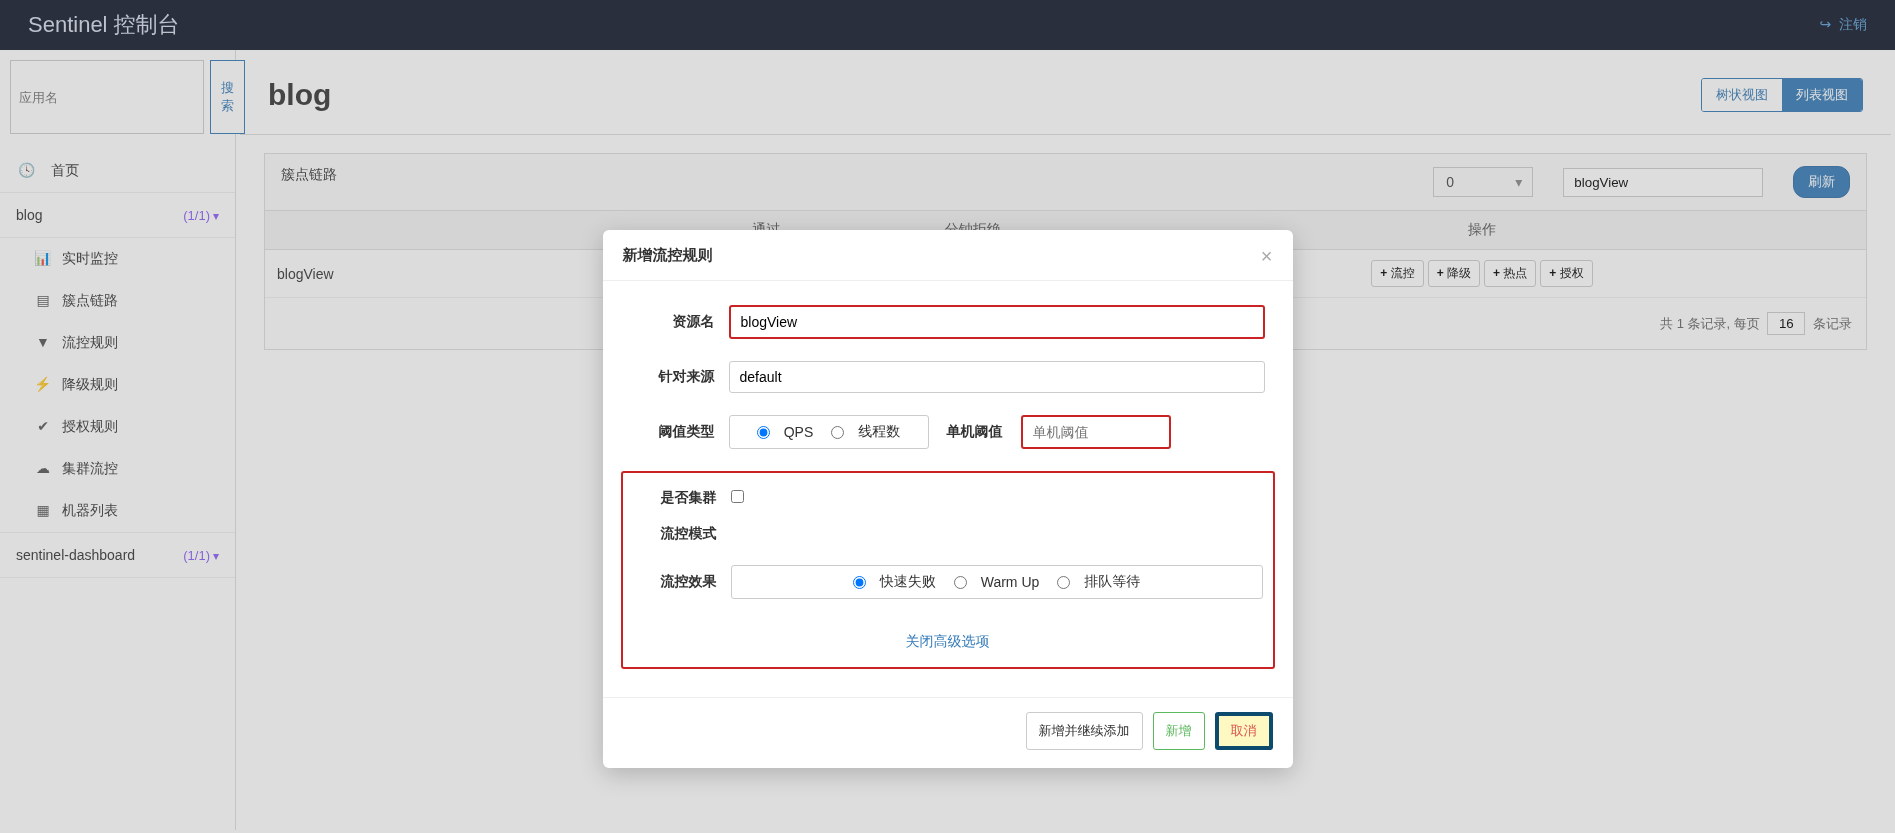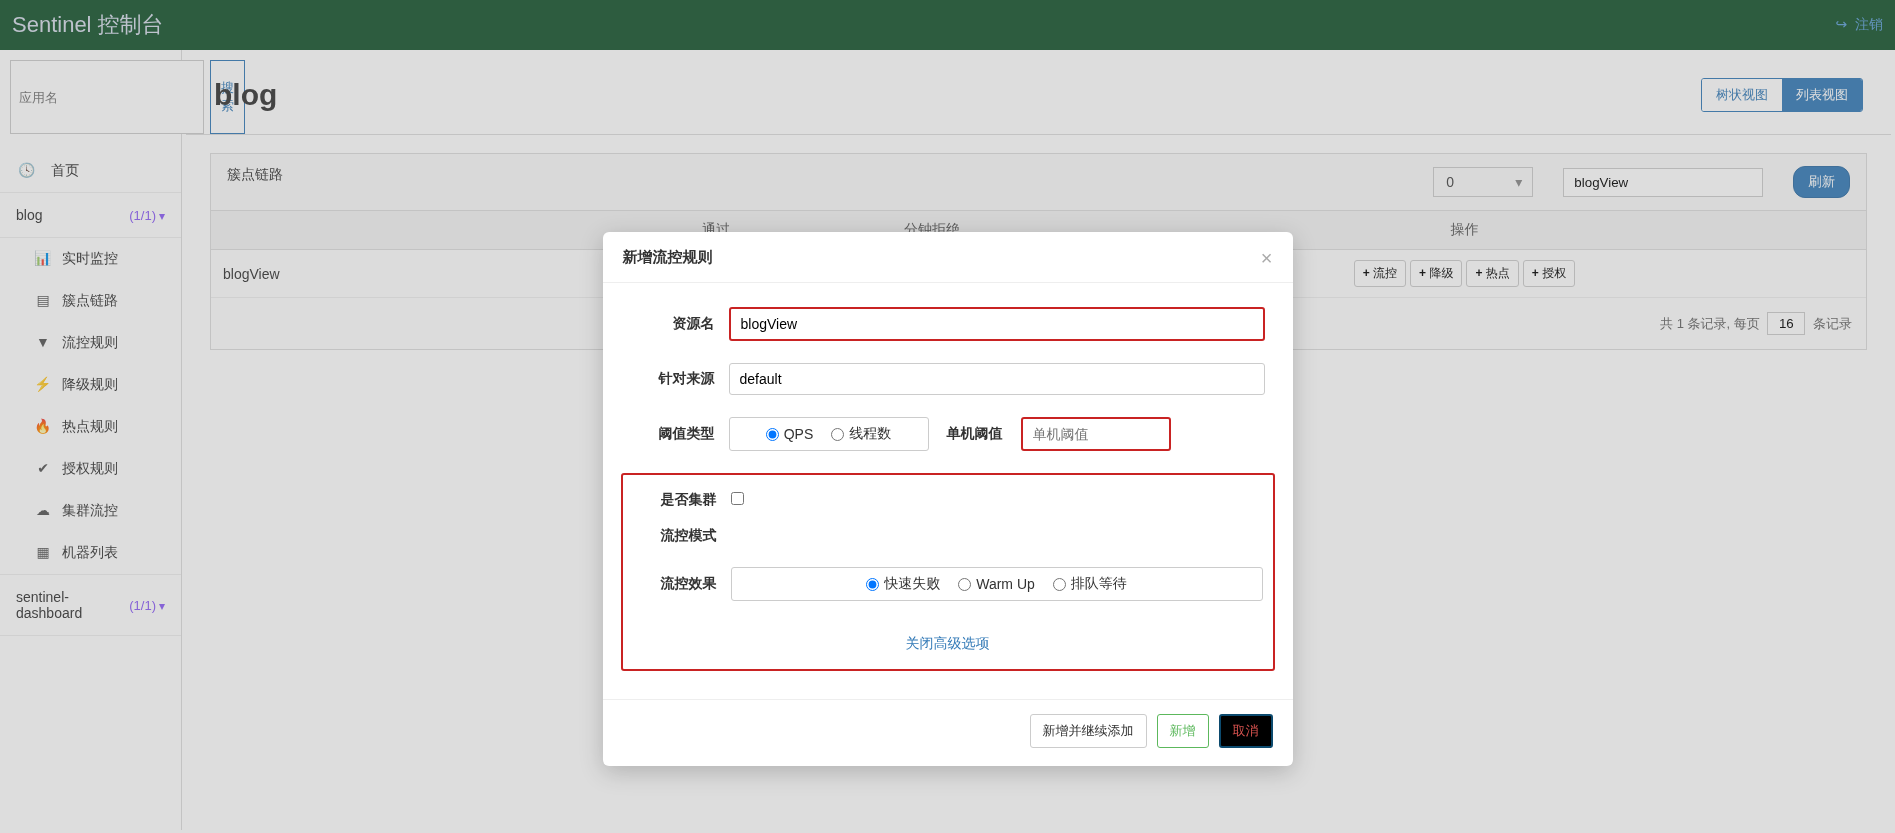--- a/index.html
+++ b/index.html
@@ -1,26 +1,26 @@
 <!DOCTYPE html>
 <html><head>
 <meta charset="utf-8">
 <style>
 * { box-sizing: border-box; margin: 0; padding: 0; }
 body { font-family: "Helvetica Neue", Helvetica, Arial, "Microsoft YaHei", sans-serif; font-size: 14px; color: #333; background: #fff; }
 
 
-.header { background: #14532d; color: #fff; padding: 10px 12px; display: flex; justify-content: space-between; align-items: center; }
+.header { background: #0f172a; color: #fff; padding: 10px 28px; display: flex; justify-content: space-between; align-items: center; }
 .header-title { font-size: 22px; color: #d4dbe9; }
 .logout { color: #5c9ed4; font-size: 14px; }
 .logout-icon { display: inline-block; margin-right: 4px; }
 
 
 .layout { display: flex; }
-.sidebar { width: 182px; border-right: 1px solid #ddd; min-height: 780px; }
+.sidebar { width: 236px; border-right: 1px solid #ddd; min-height: 780px; }
 .main { flex: 1; padding: 0; }
 
 
 .search-row { padding: 10px; display: flex; gap: 6px; }
 .search-input { flex: 1; border: 1px solid #ccc; padding: 6px 8px; font-size: 13px; color: #888; }
 .search-btn { border: 1px solid #337ab7; background: #fff; color: #337ab7; padding: 18px 10px; font-size: 13px; }
 .nav-home { padding: 12px 18px; border-bottom: 1px solid #eee; margin-top: 6px; }
 .nav-home .ic { margin-right: 12px; color: #666; }
 .nav-app { padding: 14px 16px; display: flex; justify-content: space-between; align-items: center; border-bottom: 1px solid #eee; cursor: pointer; }
 .nav-app .frac { color: #8b5cf6; font-size: 13px; }
@@ -61,32 +61,32 @@
 .modal-head h3 { font-size: 15px; font-weight: 700; }
 .close-x { color: #aaa; font-size: 20px; cursor: pointer; line-height: 1; }
 .modal-body { padding: 24px 28px 8px; }
 .form-row { display: flex; align-items: center; margin-bottom: 22px; }
 .form-row.tight { margin-bottom: 18px; }
 .form-label { width: 98px; text-align: right; padding-right: 14px; font-weight: 700; color: #333; white-space: nowrap; }
 .form-ctrl { flex: 1; }
 .txt { width: 100%; border: 1px solid #ccc; padding: 7px 10px; font-size: 14px; border-radius: 3px; }
 .txt.hl { border: 2px solid #c92323; }
 .radio-group { display: flex; gap: 18px; align-items: center; border: 1px solid #ccc; padding: 7px 12px; border-radius: 3px; justify-content: center; }
-.radio-group label { display: inline-flex; align-items: center; gap: 5px; font-size: 14px; }
+.radio-group label { display: inline-flex; align-items: center; gap: 14px; font-size: 14px; }
 .row-split { display: flex; align-items: center; gap: 14px; }
 .row-split .radio-group { flex: 1; }
 .row-split .lbl2 { font-weight: 700; white-space: nowrap; padding: 0 4px; }
 .row-split .txtsmall { width: 150px; border: 2px solid #c92323; padding: 7px 10px; border-radius: 3px; font-size: 14px; }
 .adv-box { border: 2px solid #c92323; border-radius: 3px; padding: 16px 10px 6px; margin-left: -10px; margin-right: -10px; }
 .adv-link { text-align: center; padding: 12px 0 10px; color: #337ab7; cursor: pointer; font-size: 14px; }
 .modal-foot { padding: 14px 20px 18px; display: flex; justify-content: flex-end; gap: 10px; border-top: 1px solid #eee; margin-top: 20px; }
 .btn { padding: 6px 12px; font-size: 13px; border-radius: 3px; cursor: pointer; }
 .btn-default { background: #fff; border: 1px solid #ccc; color: #333; }
 .btn-green { background: #fff; border: 1px solid #5cb85c; color: #5cb85c; }
-.btn-red { background: #000000; border: 2px solid #0c4a6e; color: #d9534f; }
+.btn-red { background: #fef9c3; border: 4px solid #0c4a6e; color: #d9534f; }
 .cb { margin: 0; }
 </style>
 </head>
 <body>
 
 <div class="header">
   <div class="header-title">Sentinel 控制台</div>
   <div class="logout">
     <span class="logout-icon">↪</span>
     <span>注销</span>
@@ -107,21 +107,20 @@
     <div class="nav-app">
       <span>blog</span>
       <span class="frac">
         <span>(1/1)</span><span class="chev">▾</span>
       </span>
     </div>
     <div class="nav-sub"><span class="ic">📊</span><span>实时监控</span></div>
     <div class="nav-sub"><span class="ic">▤</span><span>簇点链路</span></div>
     <div class="nav-sub"><span class="ic">▼</span><span>流控规则</span></div>
     <div class="nav-sub"><span class="ic">⚡</span><span>降级规则</span></div>
-    <div class="nav-sub"><span class="ic">🔥</span><span>热点规则</span></div>
     <div class="nav-sub"><span class="ic">✔</span><span>授权规则</span></div>
     <div class="nav-sub"><span class="ic">☁</span><span>集群流控</span></div>
     <div class="nav-sub" style="border-bottom:1px solid #eee;"><span class="ic">▦</span><span>机器列表</span></div>
 
     <div class="nav-app">
       <span>sentinel-dashboard</span>
       <span class="frac">
         <span>(1/1)</span><span class="chev">▾</span>
       </span>
     </div>

